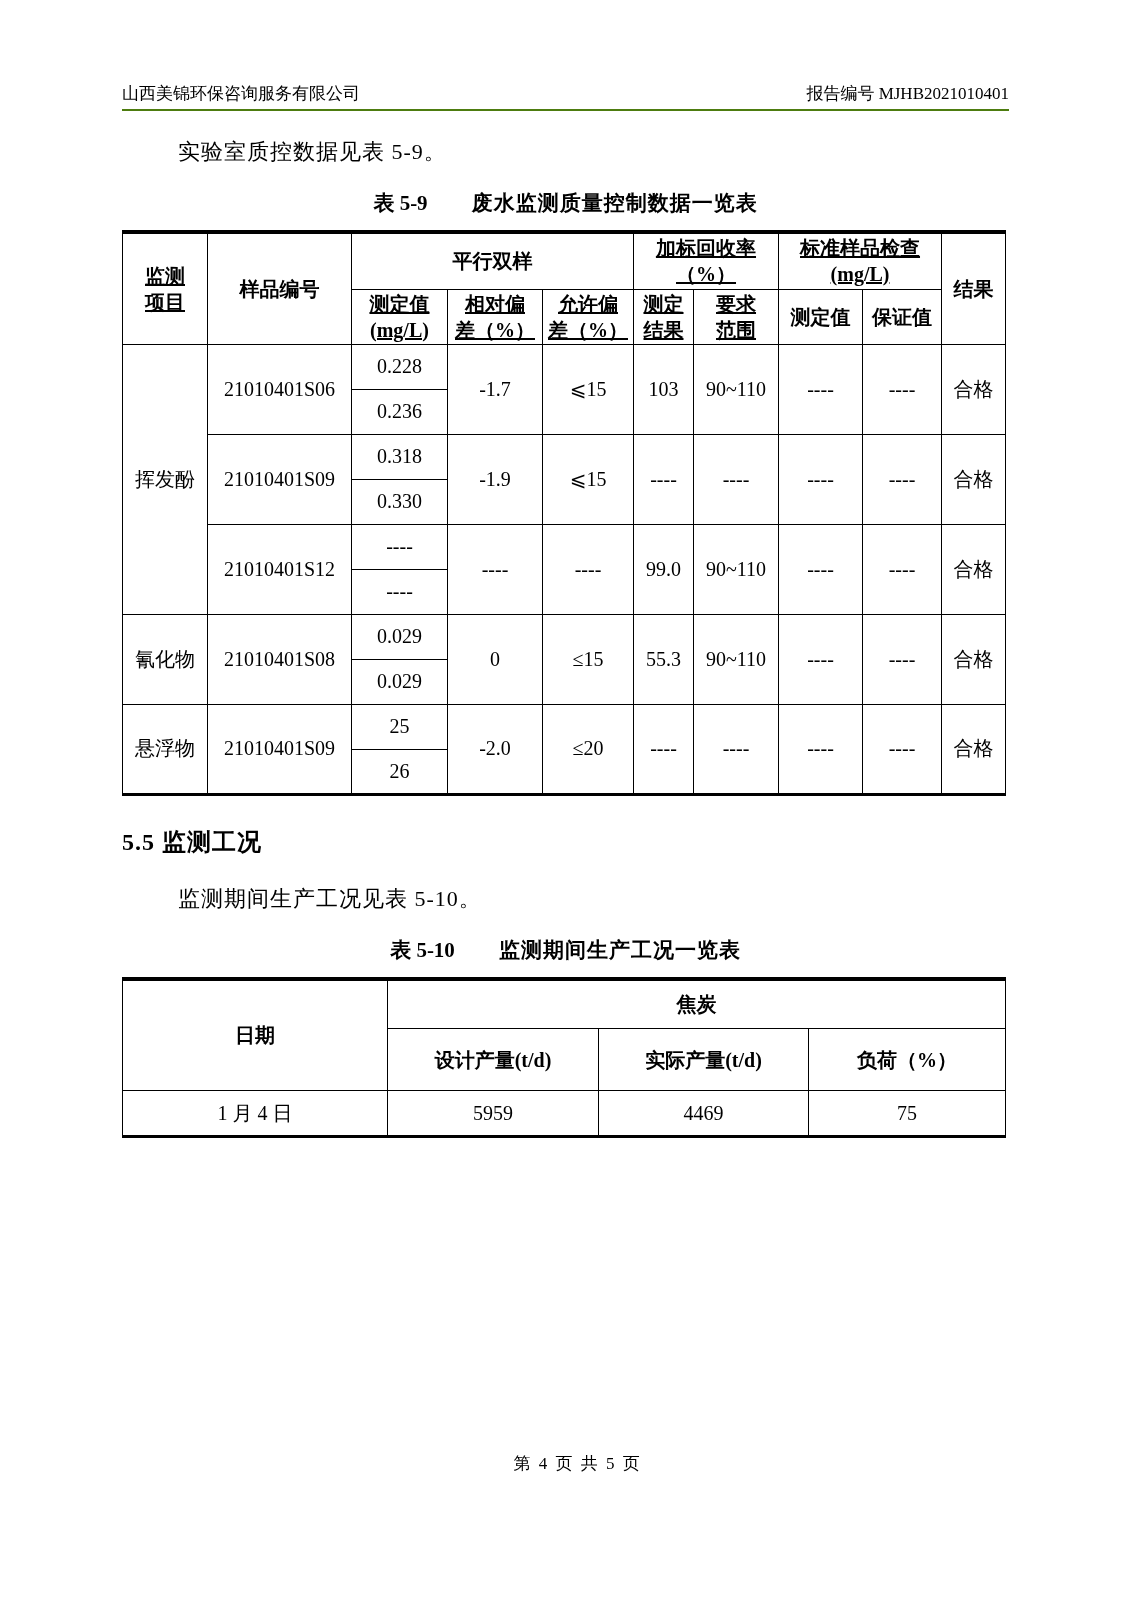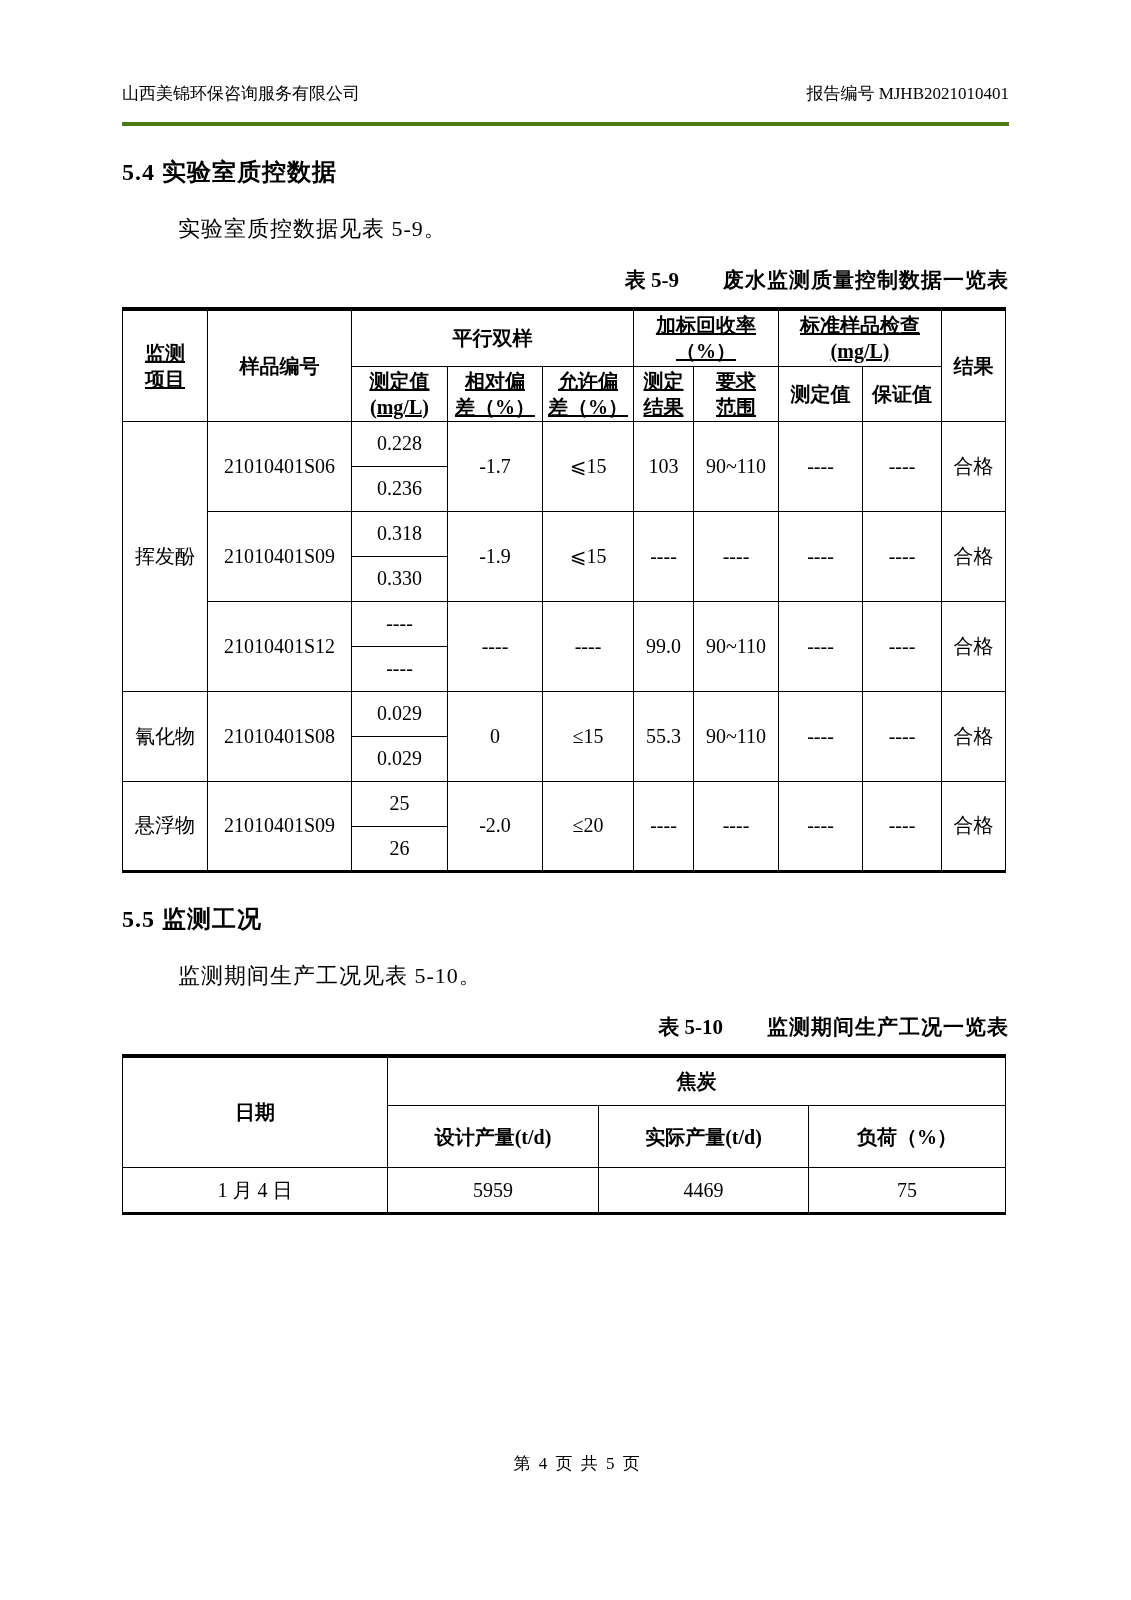--- a/index.html
+++ b/index.html
@@ -7,30 +7,30 @@
   body {
     width:1131px; height:1600px;
     font-family:"Liberation Serif","DejaVu Serif",serif;
     color:#000;
   }
   .page { position:relative; width:1131px; height:1600px; background:#fff; overflow:hidden; }
   .content { width:887px; margin-left:122px; padding-top:82px; }
 
   .doc-header {
     display:flex; justify-content:space-between; align-items:flex-end;
-    font-size:17px; padding-bottom:17px; border-bottom:4px solid #4d7c0f;gap:32px;
+    font-size:17px; padding-bottom:4px; border-bottom:2px solid #4d7c0f;gap:32px;
   }
 
   .sec-heading {
     margin-top:30px; font-size:24px; font-weight:bold;
     font-family:"Liberation Serif","DejaVu Serif",serif; letter-spacing:1px;
   }
   .body-para { margin-top:26px; font-size:22px; text-indent:56px; letter-spacing:1px; }
 
-  .tbl-caption { margin-top:22px; text-align:right; font-weight:bold; font-size:21px; }
+  .tbl-caption { margin-top:22px; text-align:center; font-weight:bold; font-size:21px; }
   .tbl-caption .cap-title { margin-left:44px; letter-spacing:1px; }
 
   table.tbl {
     margin-top:13px; border-collapse:collapse; table-layout:fixed; width:883px;
     border-top:4px solid #000; border-bottom:3px solid #000;
   }
   table.tbl th, table.tbl td {
     border:1px solid #000; text-align:center; vertical-align:middle;
     font-size:20px; padding:1px 2px; overflow:hidden;
   }
@@ -55,21 +55,20 @@
 <body>
 
 <div class="page">
   <div class="content">
 
     <div class="doc-header">
       <span>山西美锦环保咨询服务有限公司</span>
       <span>报告编号 MJHB2021010401</span>
     </div>
 
-    <h2 class="sec-heading">5.4 实验室质控数据</h2>
     <p class="body-para">实验室质控数据见表 5-9。</p>
 
     <div class="tbl-caption">
       <span class="cap-label">表 5-9</span><span class="cap-title">废水监测质量控制数据一览表</span>
     </div>
 
     <table class="tbl tbl59">
       <colgroup>
         <col style="width:85px">
           <col style="width:144px">

